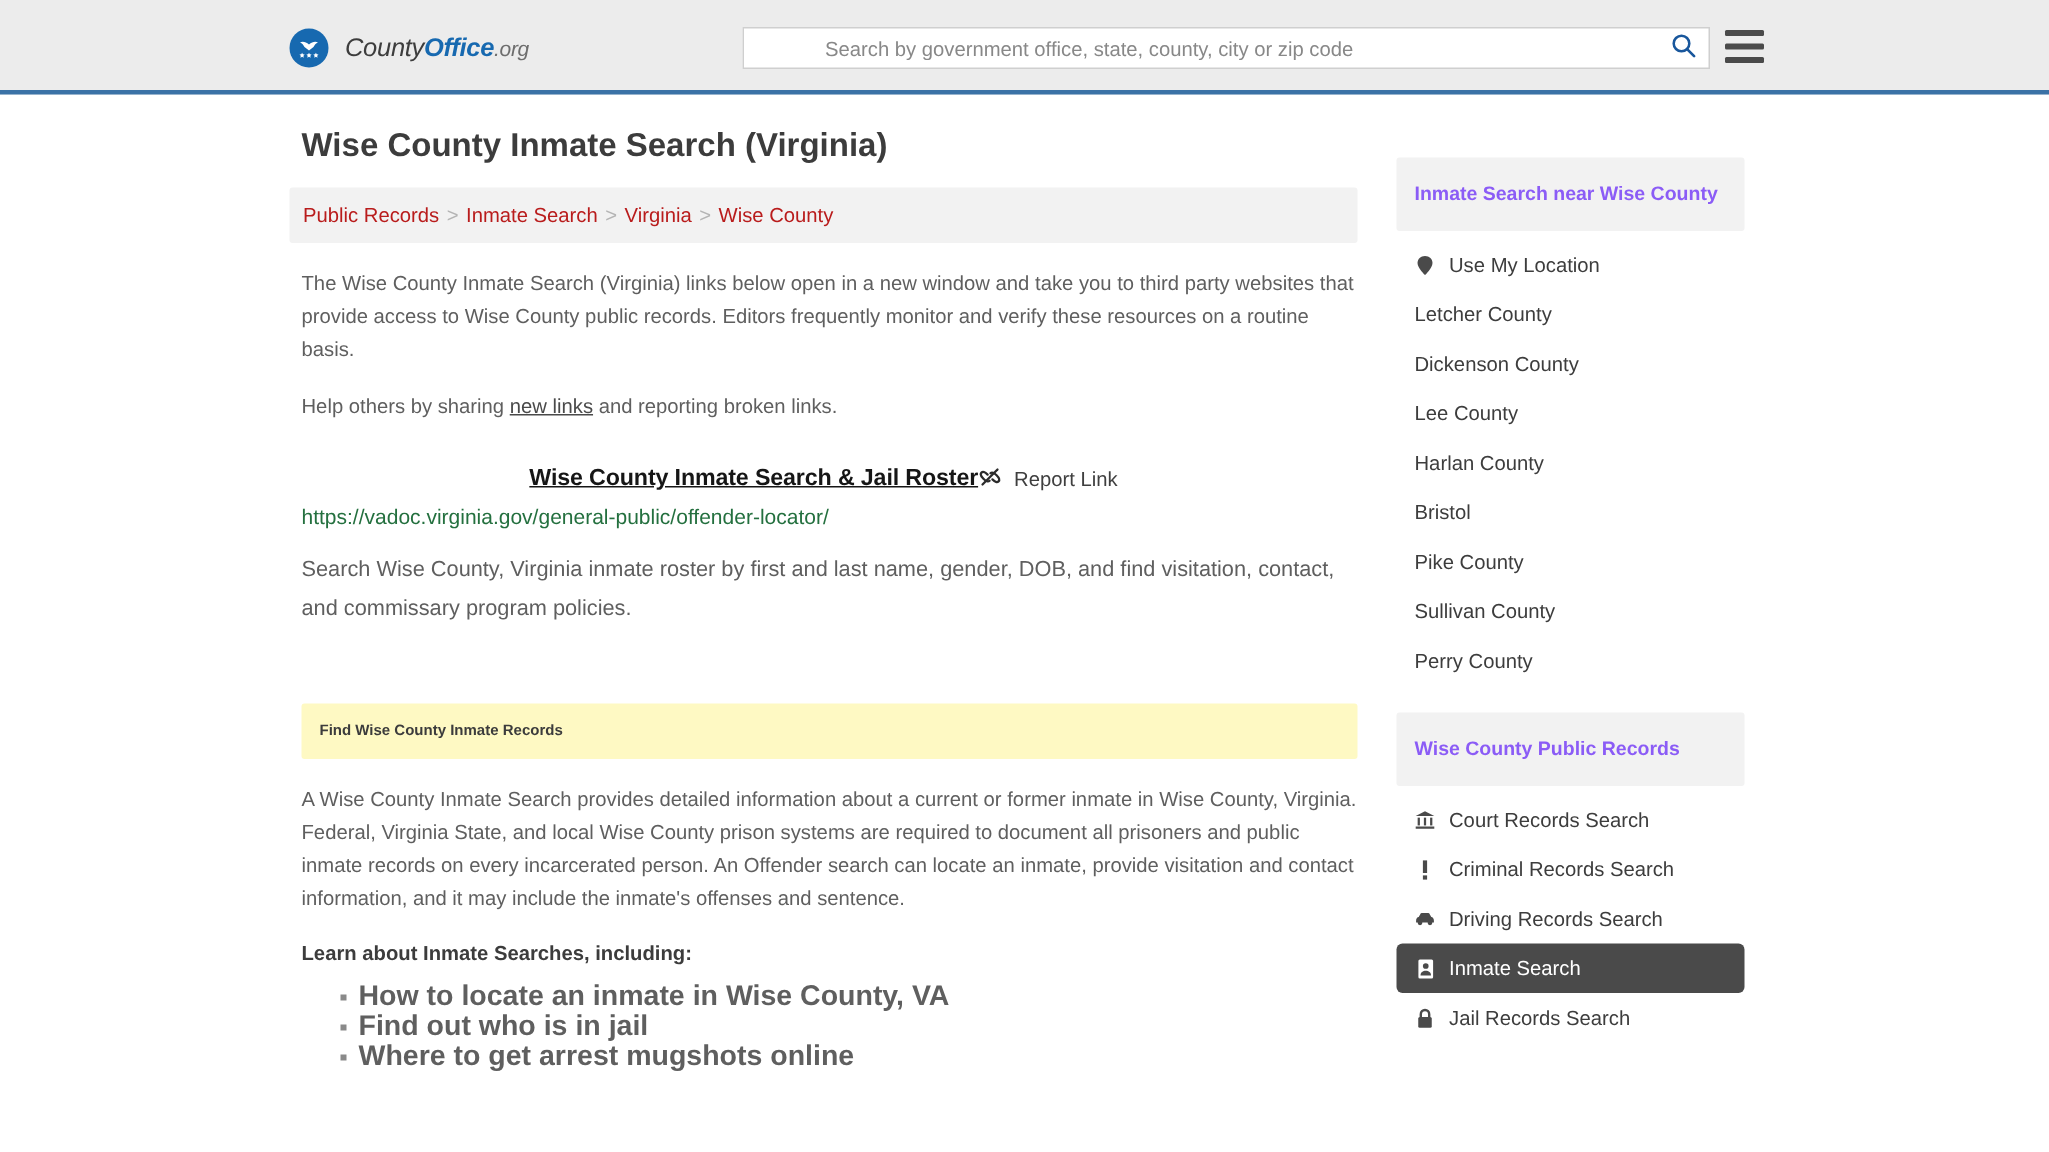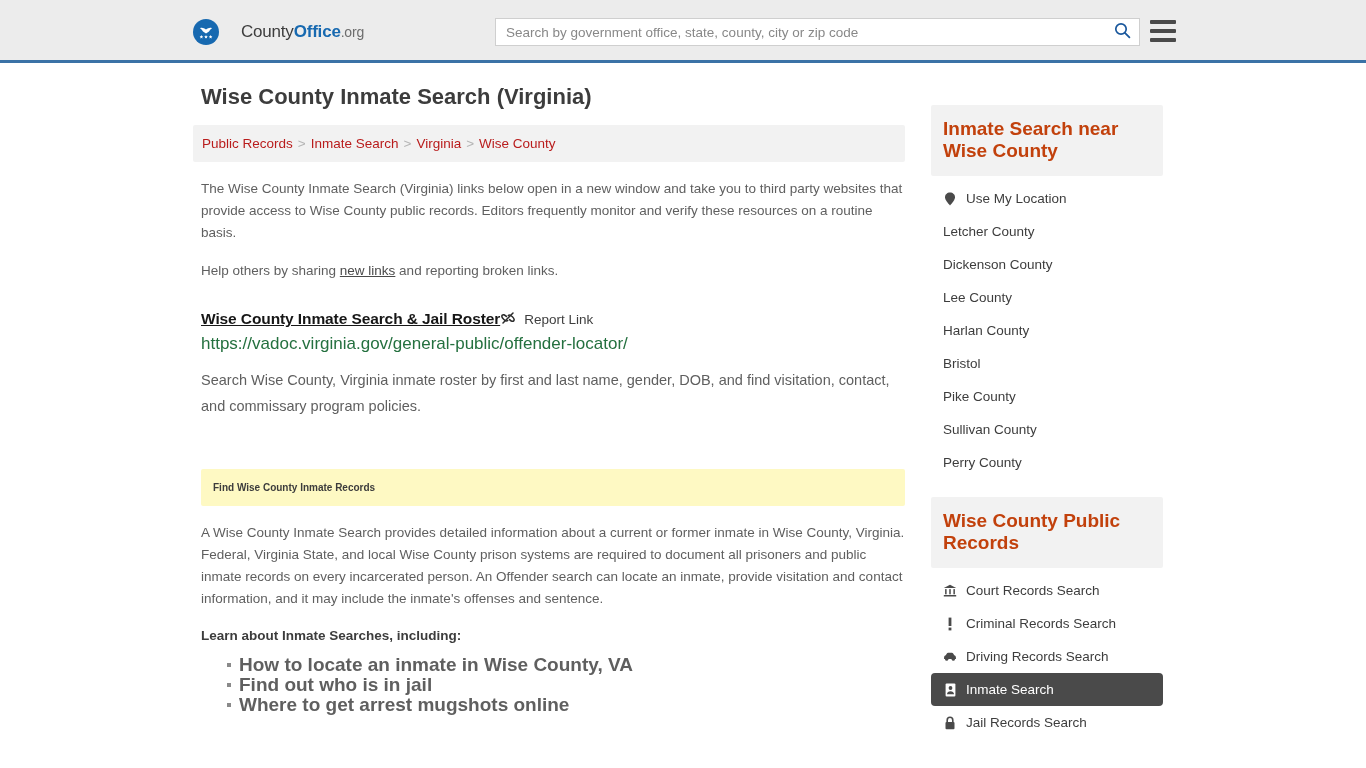--- a/index.html
+++ b/index.html
@@ -21,22 +21,23 @@
     position: relative;
     display: flex;
     align-items: center;
   }
   .logo-wrap {
     position: absolute;
     left: 193px;
     top: 19px;
     display: flex;
     align-items: center;
-    gap: 22px;
-    cursor: pointer;
+    gap: 11px;
+    cursor: pointer;
+    font-style: italic;
   }
   .logo-badge {
     width: 26px; height: 26px;
     border-radius: 50%;
     background: #1769b0;
     display: flex;
     align-items: center;
     justify-content: center;
     flex: 0 0 auto;
   }
@@ -63,20 +64,21 @@
   .search-input {
     flex: 1 1 auto;
     border: none;
     outline: none;
     background: transparent;
     font-family: "Liberation Sans", sans-serif;
     font-size: 13.5px;
     color: #333;
     padding: 0 10px;
     height: 26px;
+    margin-left: 44px;
   }
   .search-input::placeholder { color: #888; }
   .search-btn {
     width: 34px; height: 26px;
     border: none; background: transparent;
     cursor: pointer;
     display: flex; align-items: center; justify-content: center;
   }
   .menu-btn {
     position: absolute;
@@ -147,21 +149,21 @@
   .body-p a {
     color: #4a4a4a;
     text-decoration: underline;
   }
 
   
   .result-block { margin: 28px 0 0 8px; position: relative; }
   .result-head {
     display: flex;
     align-items: flex-start;
-    justify-content: flex-start;
+    justify-content: center;
   }
   .result-title {
     font-size: 15.5px;
     font-weight: bold;
     color: #161616;
     text-decoration: underline;
     cursor: pointer;
     letter-spacing: -0.1px;
   }
   .report-link {
@@ -169,21 +171,21 @@
     align-items: center;
     gap: 8px;
     font-size: 13.5px;
     color: #3f3f3f;
     cursor: pointer;
     white-space: nowrap;
     padding-right: 8px;
   }
   .result-url {
     margin-top: 6px;
-    font-size: 17px;
+    font-size: 14px;
     color: #24703f;
     line-height: 18px;
   }
   .result-desc {
     margin-top: 14px;
     font-size: 14.5px;
     line-height: 26px;
     color: #5f5f5f;
   }
 
@@ -230,24 +232,24 @@
     top: 8px;
     width: 4px; height: 4px;
     background: #8a8a8a;
   }
 
   
   .card { margin-bottom: 0; }
   .card-head {
     background: #f2f2f2;
     padding: 13px 12px 14px 12px;
-    font-size: 19px;
+    font-size: 13px;
     font-weight: bold;
     line-height: 22px;
-    color: #c2410c;
+    color: #8b5cf6;
     border-radius: 2px;
   }
   .card-list { padding: 6px 0 0 0; }
   .card-row {
     display: flex;
     align-items: center;
     gap: 9px;
     padding: 9px 12px;
     font-size: 13.5px;
     cursor: pointer;

